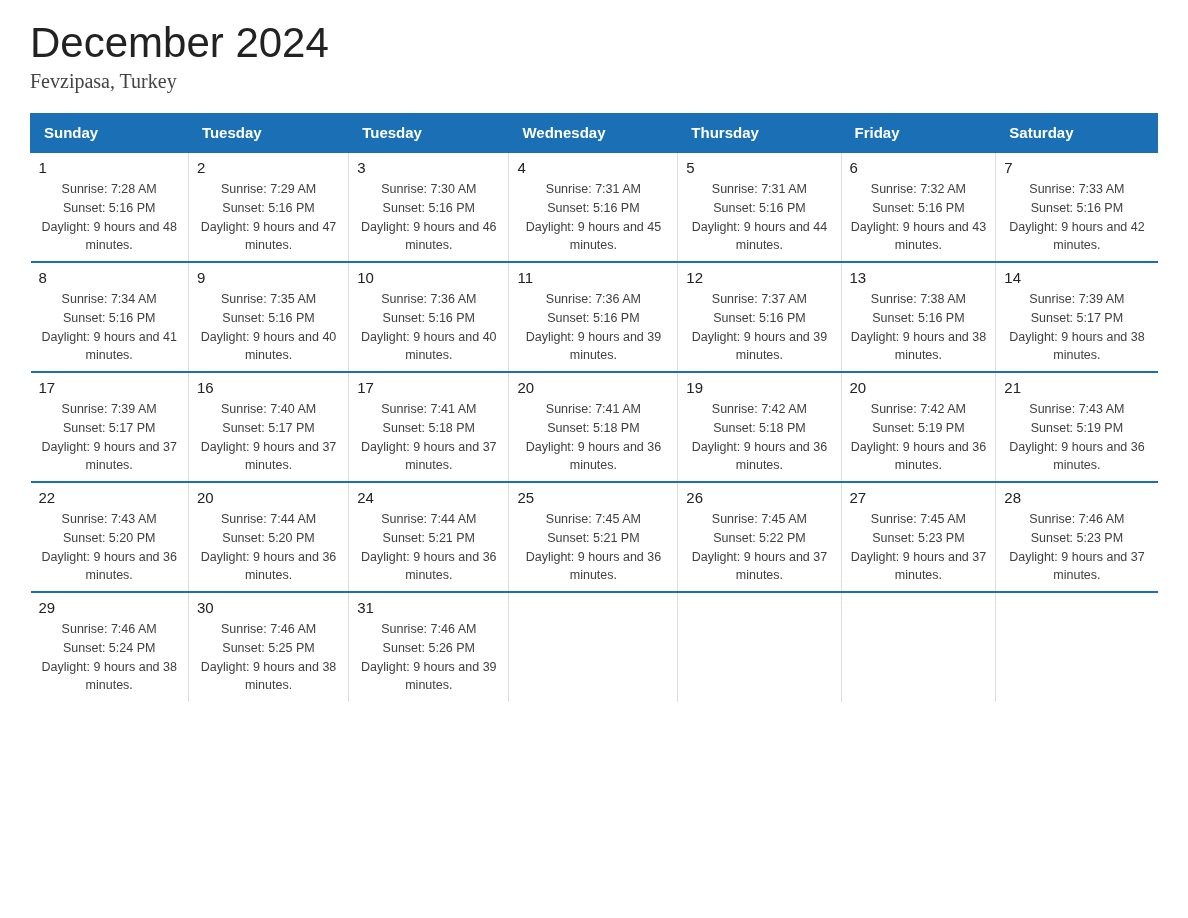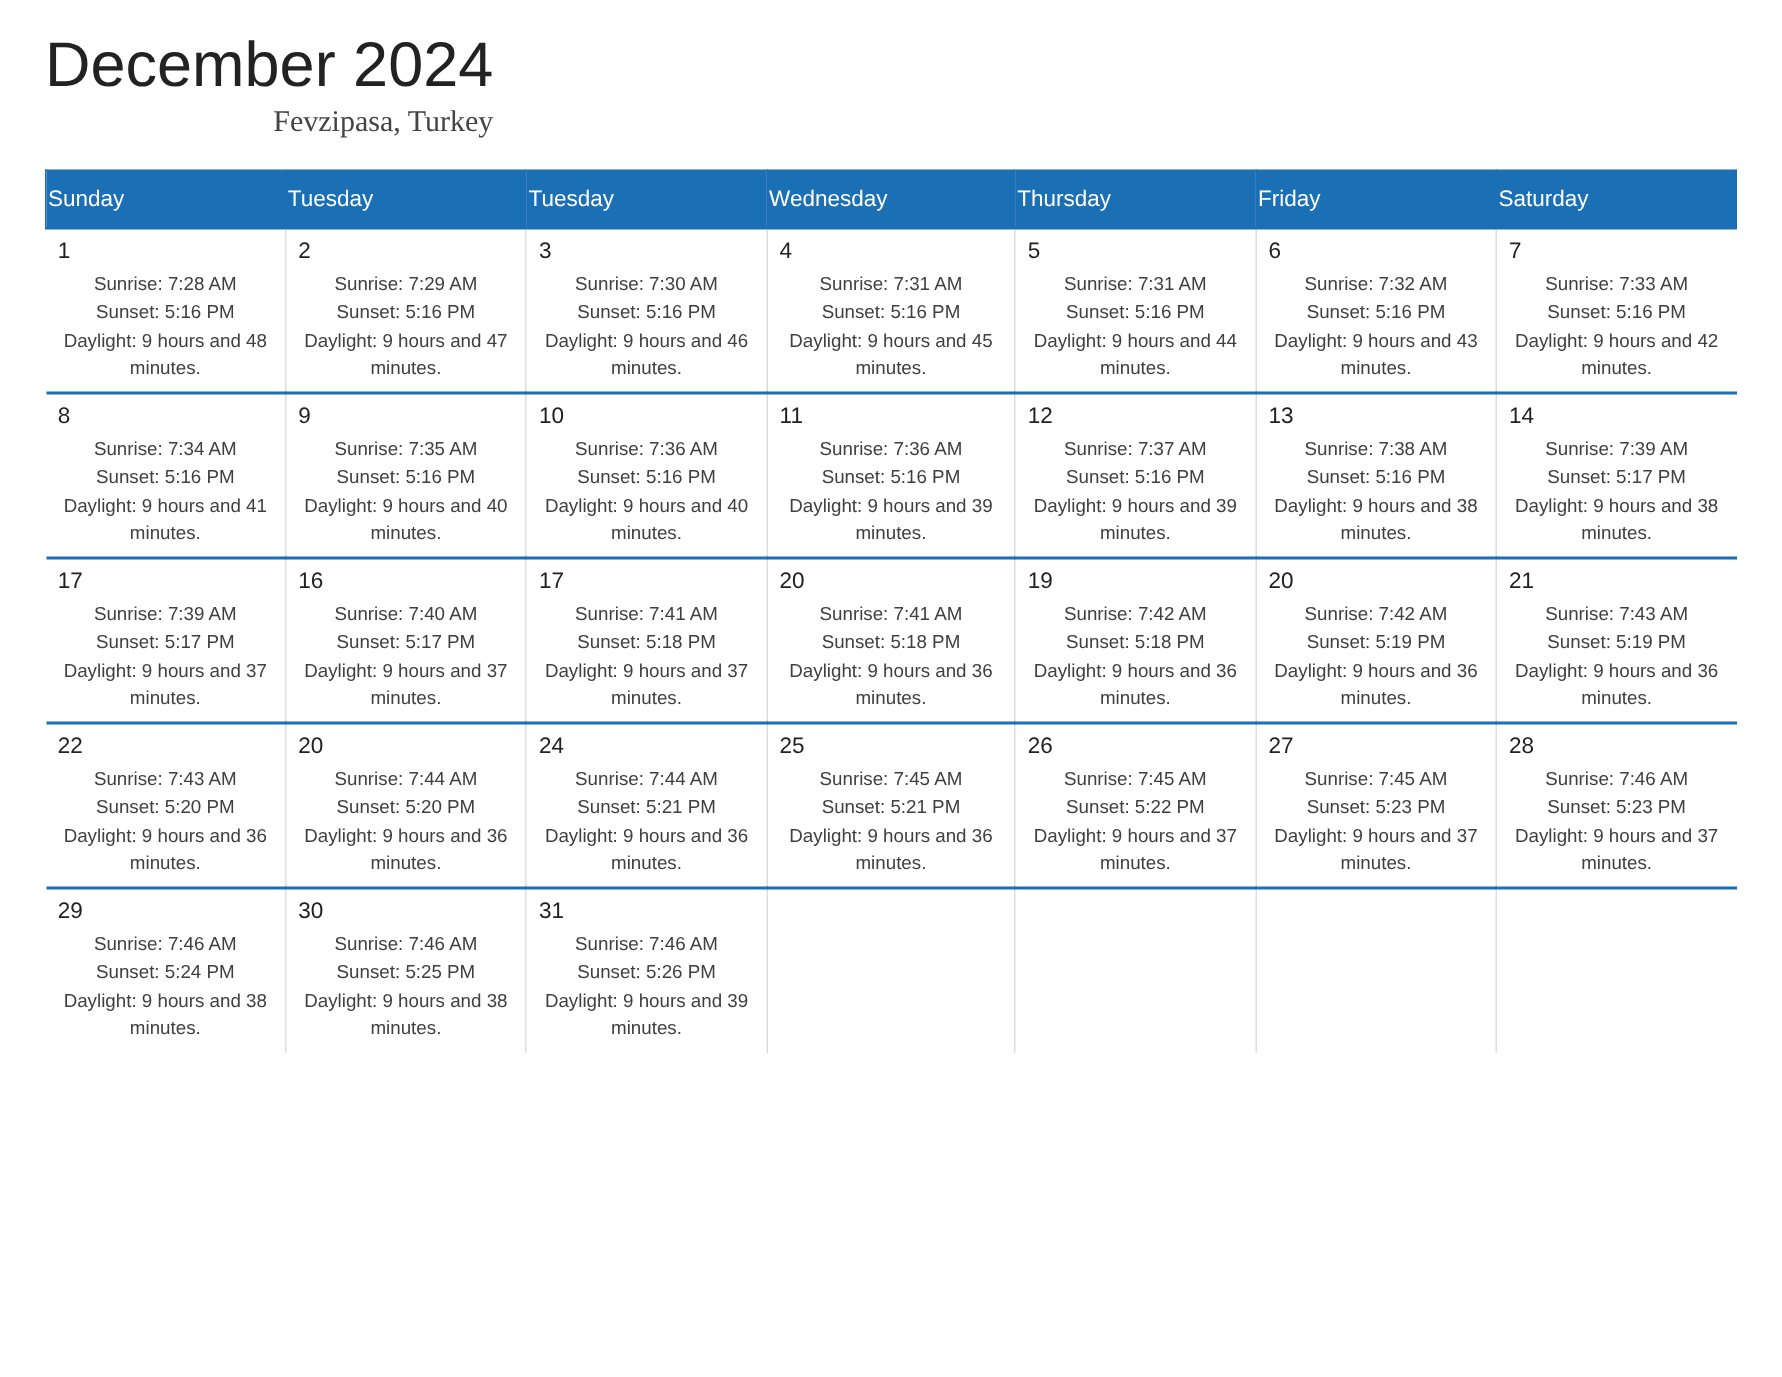--- a/index.html
+++ b/index.html
@@ -33,21 +33,21 @@
       display: flex;
       flex-direction: column;
       align-items: flex-start;
       line-height: 1.1;
     }
     .logo-line1 {
       display: flex;
       align-items: center;
     }
     .title-section {
-      text-align: right;
+      text-align: left;
     }
     .month-title {
       font-size: 42px;
       font-weight: normal;
       color: #222;
       line-height: 1.1;
     }
     .location-title {
       font-size: 20px;
       color: #444;
@@ -56,24 +56,24 @@
     }
     table {
       width: 100%;
       border-collapse: collapse;
     }
     thead tr {
       background-color: #1a6fb5;
       color: #fff;
     }
     thead th {
-      padding: 10px 1px;
+      padding: 10px 13px;
       text-align: left;
       font-size: 15px;
-      font-weight: normal;
+      font-weight: bold;
       border: 1px solid #1a6fb5;
     }
     tbody tr {
       border-top: 2px solid #1a6fb5;
     }
     tbody td {
       padding: 6px 8px;
       vertical-align: top;
       font-size: 13px;
       border-right: 1px solid #ddd;

